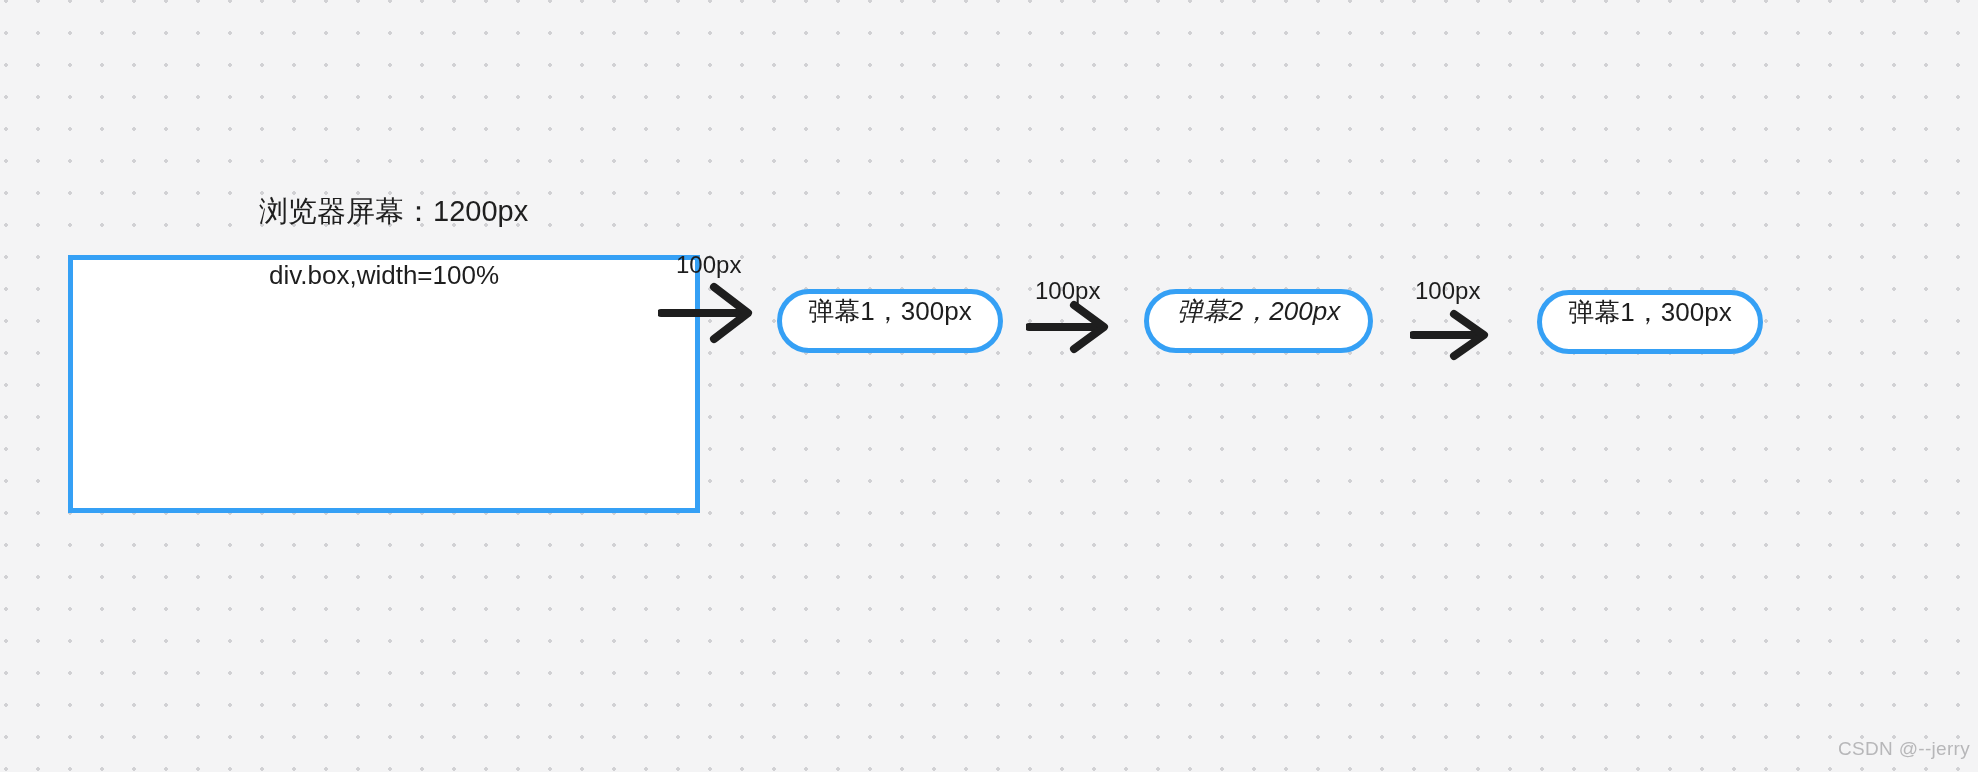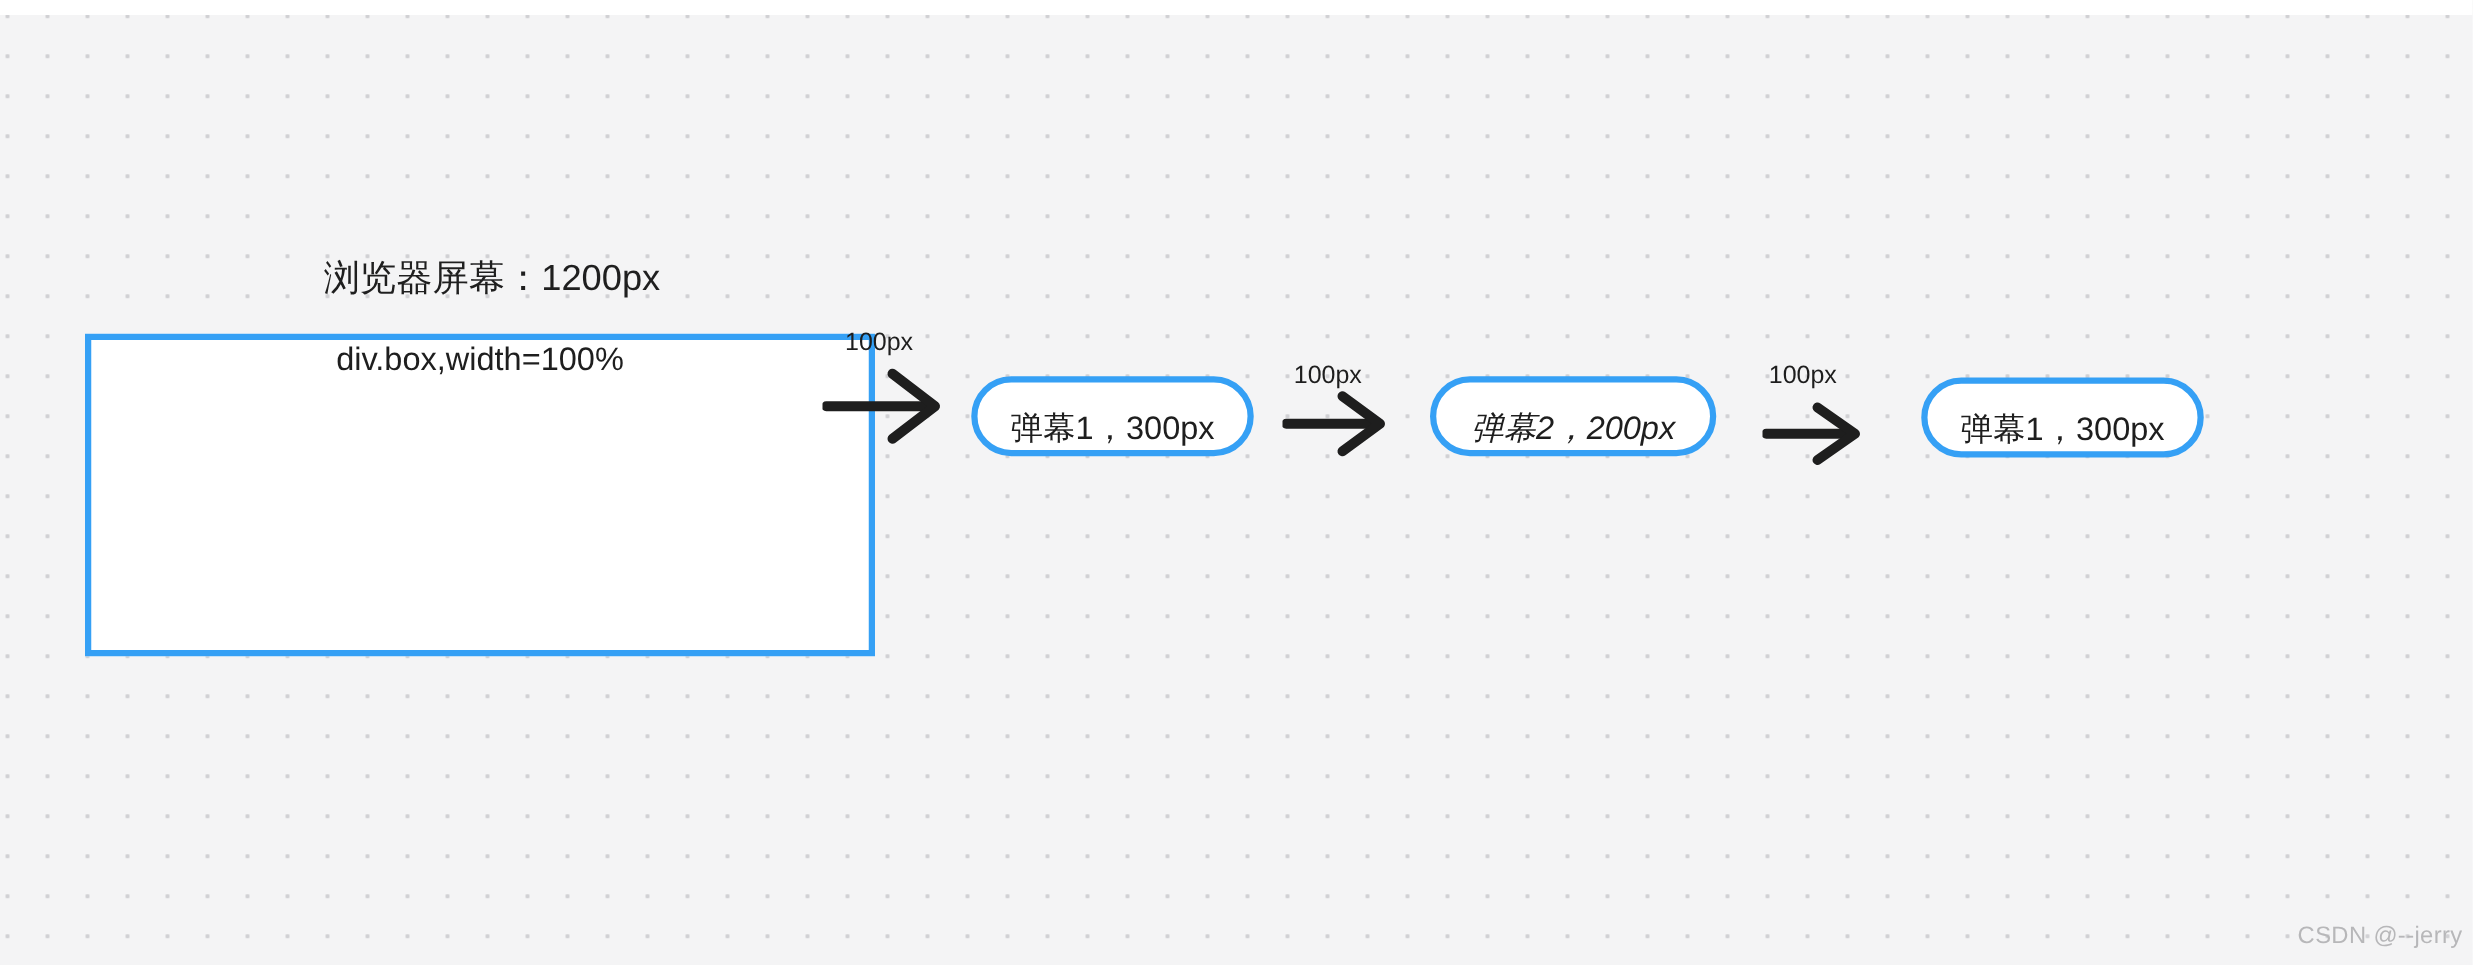--- a/index.html
+++ b/index.html
@@ -13,21 +13,20 @@
     font-family: "Liberation Sans", "DejaVu Sans", sans-serif;
     position: relative;
   }
   .canvas {
     position: absolute;
     inset: 0;
     background-color: #f4f4f5;
     background-image: radial-gradient(circle, #d1d1d4 1.6px, rgba(0,0,0,0) 1.9px);
     background-size: 32px 32px;
     background-position: -10px -15px;
-    margin-top: 12px;
   }
   .title {
     position: absolute;
     left: 259px;
     top: 196px;
     font-size: 29px;
     line-height: 1.1;
     color: #1f1f1f;
     white-space: nowrap;
   }
@@ -50,34 +49,34 @@
     white-space: nowrap;
   }
   .pill {
     position: absolute;
     box-sizing: border-box;
     height: 64px;
     background: #ffffff;
     border: 5px solid #35a0f5;
     border-radius: 32px;
     display: flex;
-    align-items: flex-end;
+    align-items: flex-start;
     justify-content: center;
   }
   .pill .pill-label {
     font-size: 26px;
     color: #1e1e1e;
     white-space: nowrap;
   }
   #pill-1 { left: 777px;  top: 289px; width: 226px; }
   #pill-2 { left: 1144px; top: 289px; width: 229px; font-style: italic; }
   #pill-3 { left: 1537px; top: 290px; width: 226px; }
   .arrow-label {
     position: absolute;
-    font-size: 20px;
+    font-size: 24px;
     line-height: 1.05;
     color: #1e1e1e;
     white-space: nowrap;
   }
   #arrow-label-1 { left: 676px;  top: 252px; }
   #arrow-label-2 { left: 1035px; top: 278px; }
   #arrow-label-3 { left: 1415px; top: 278px; }
   .arrow-svg { position: absolute; }
   #arrow-1 { left: 658px;  top: 280px; }
   #arrow-2 { left: 1026px; top: 298px; }

